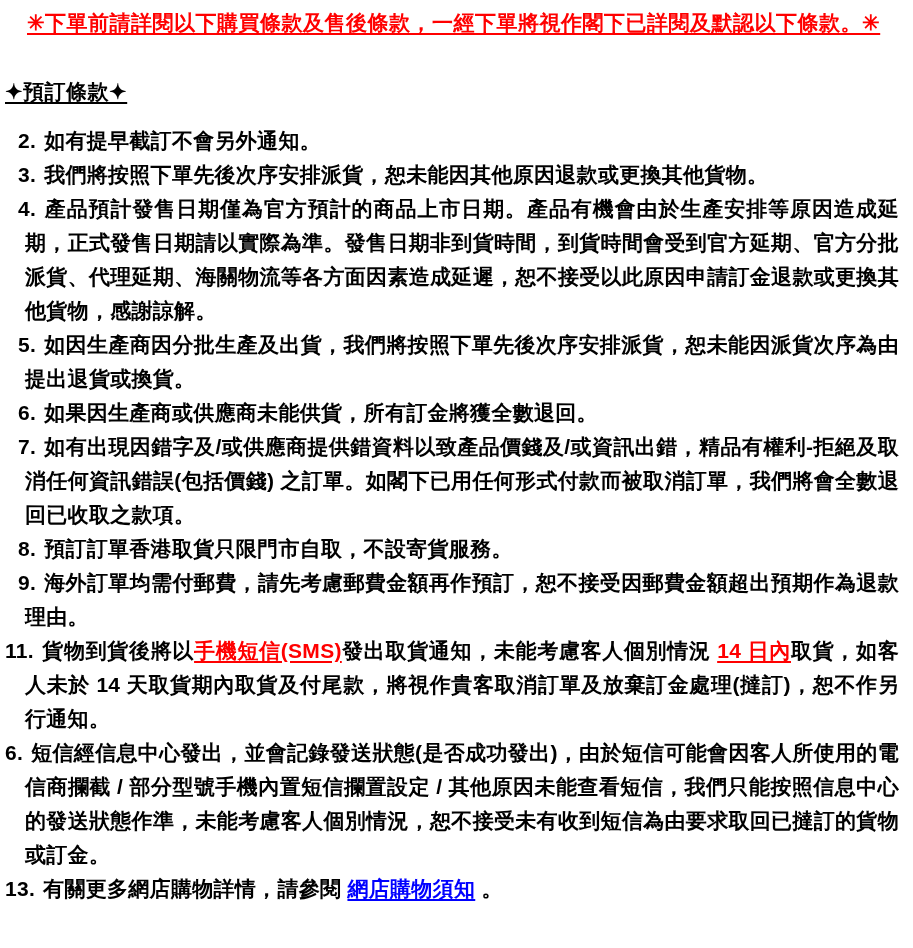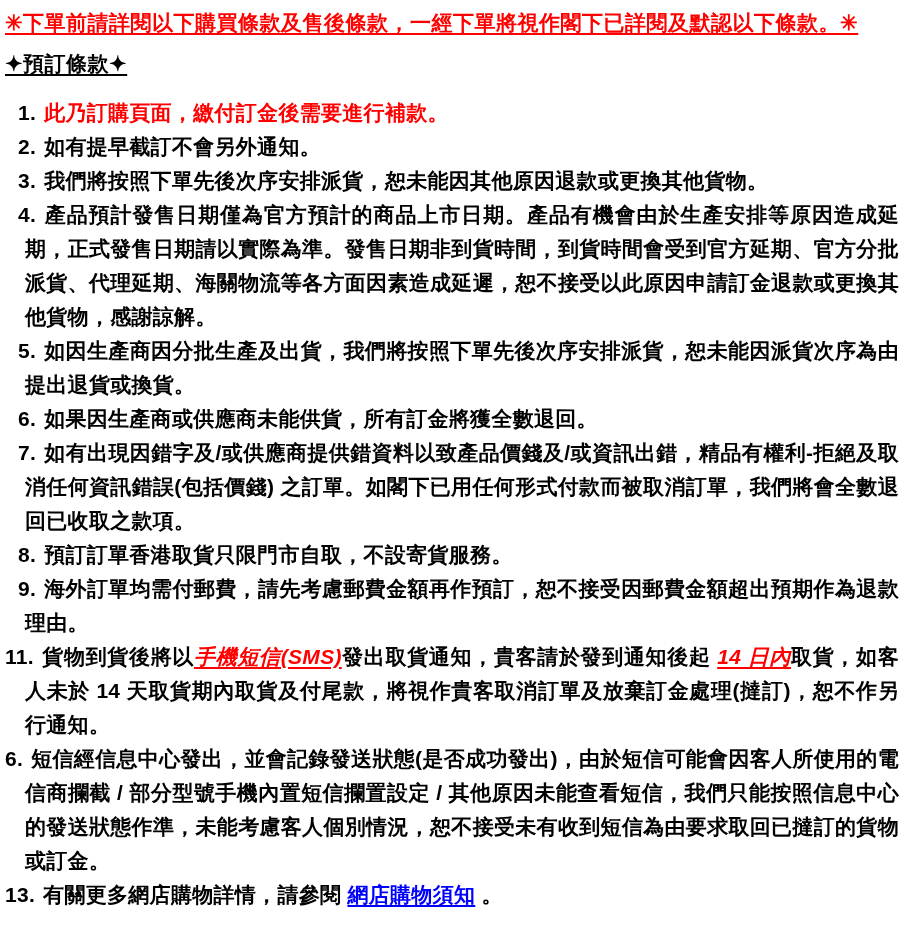--- a/index.html
+++ b/index.html
@@ -22,25 +22,26 @@
   }
   
   .banner {
     color: var(--alert-red, #ff0000);
     font-size: 21px;
     line-height: 30px;
     text-decoration: underline;
     text-underline-offset: 3px;
     letter-spacing: 0.5px;
     white-space: nowrap;
+    margin-left: 22px;
   }
   
   .section-heading {
     display: inline-block;
-    margin: 12px 0 0 0;
+    margin: 40px 0 0 0;
     font-size: 21px;
     font-weight: 700;
     text-decoration: underline;
     text-underline-offset: 3px;
     letter-spacing: 0.5px;
   }
   
   .terms {
     margin-top: 18px;
     font-size: 21px;
@@ -53,48 +54,46 @@
   }
   .item.d1 { text-indent: -7px; }   
   .item.d2 { text-indent: -20px; }  
   .num { margin-right: 8px; }
   .seg.normal { color: var(--text-black, #000); }
   .seg.red { color: var(--alert-red, #ff0000); }
   .seg.red-underline {
     color: var(--alert-red, #ff0000);
     text-decoration: underline;
     text-underline-offset: 3px;
-    font-style: italic;
   }
   a.seg.link {
     color: var(--link-blue, #0000ff);
     text-decoration: underline;
     text-underline-offset: 3px;
     cursor: pointer;
   }
 </style>
 </head>
 <body>
 
 <div class="page">
 
   <div class="banner">✳下單前請詳閱以下購買條款及售後條款，一經下單將視作閣下已詳閱及默認以下條款。✳</div>
 
   <div>
     <span class="section-heading">✦預訂條款✦</span>
   </div>
 
   <div class="terms" id="terms-list">
-      <div class="item d1"><span class="num">1.</span><span class="seg red">此乃訂購頁面，繳付訂金後需要進行補款。</span></div>
       <div class="item d1"><span class="num">2.</span><span class="seg normal">如有提早截訂不會另外通知。</span></div>
       <div class="item d1"><span class="num">3.</span><span class="seg normal">我們將按照下單先後次序安排派貨，恕未能因其他原因退款或更換其他貨物。</span></div>
       <div class="item d1"><span class="num">4.</span><span class="seg normal">產品預計發售日期僅為官方預計的商品上市日期。產品有機會由於生產安排等原因造成延期，正式發售日期請以實際為準。發售日期非到貨時間，到貨時間會受到官方延期、官方分批派貨、代理延期、海關物流等各方面因素造成延遲，恕不接受以此原因申請訂金退款或更換其他貨物，感謝諒解。</span></div>
       <div class="item d1"><span class="num">5.</span><span class="seg normal">如因生產商因分批生產及出貨，我們將按照下單先後次序安排派貨，恕未能因派貨次序為由提出退貨或換貨。</span></div>
       <div class="item d1"><span class="num">6.</span><span class="seg normal">如果因生產商或供應商未能供貨，所有訂金將獲全數退回。</span></div>
       <div class="item d1"><span class="num">7.</span><span class="seg normal">如有出現因錯字及/或供應商提供錯資料以致產品價錢及/或資訊出錯，精品有權利-拒絕及取消任何資訊錯誤(包括價錢) 之訂單。如閣下已用任何形式付款而被取消訂單，我們將會全數退回已收取之款項。</span></div>
       <div class="item d1"><span class="num">8.</span><span class="seg normal">預訂訂單香港取貨只限門市自取，不設寄貨服務。</span></div>
       <div class="item d1"><span class="num">9.</span><span class="seg normal">海外訂單均需付郵費，請先考慮郵費金額再作預訂，恕不接受因郵費金額超出預期作為退款理由。</span></div>
-      <div class="item d2"><span class="num">11.</span><span class="seg normal">貨物到貨後將以</span><span class="seg red-underline">手機短信(SMS)</span><span class="seg normal">發出取貨通知，貴客請於發到通知後起 </span><span class="seg red-underline">14 日內</span><span class="seg normal">取貨，如客人未於 14 天取貨期內取貨及付尾款，將視作貴客取消訂單及放棄訂金處理(撻訂)，恕不作另行通知。</span></div>
+      <div class="item d2"><span class="num">11.</span><span class="seg normal">貨物到貨後將以</span><span class="seg red-underline">手機短信(SMS)</span><span class="seg normal">發出取貨通知，未能考慮客人個別情況 </span><span class="seg red-underline">14 日內</span><span class="seg normal">取貨，如客人未於 14 天取貨期內取貨及付尾款，將視作貴客取消訂單及放棄訂金處理(撻訂)，恕不作另行通知。</span></div>
       <div class="item d2"><span class="num">6.</span><span class="seg normal">短信經信息中心發出，並會記錄發送狀態(是否成功發出)，由於短信可能會因客人所使用的電信商攔截 / 部分型號手機內置短信攔置設定 / 其他原因未能查看短信，我們只能按照信息中心的發送狀態作準，未能考慮客人個別情況，恕不接受未有收到短信為由要求取回已撻訂的貨物或訂金。</span></div>
       <div class="item d2"><span class="num">13.</span><span class="seg normal">有關更多網店購物詳情，請參閱 </span><a href="#" class="seg link">網店購物須知</a><span class="seg normal"> 。</span></div>
     </div>
 
 </div>
 
 </body></html>

